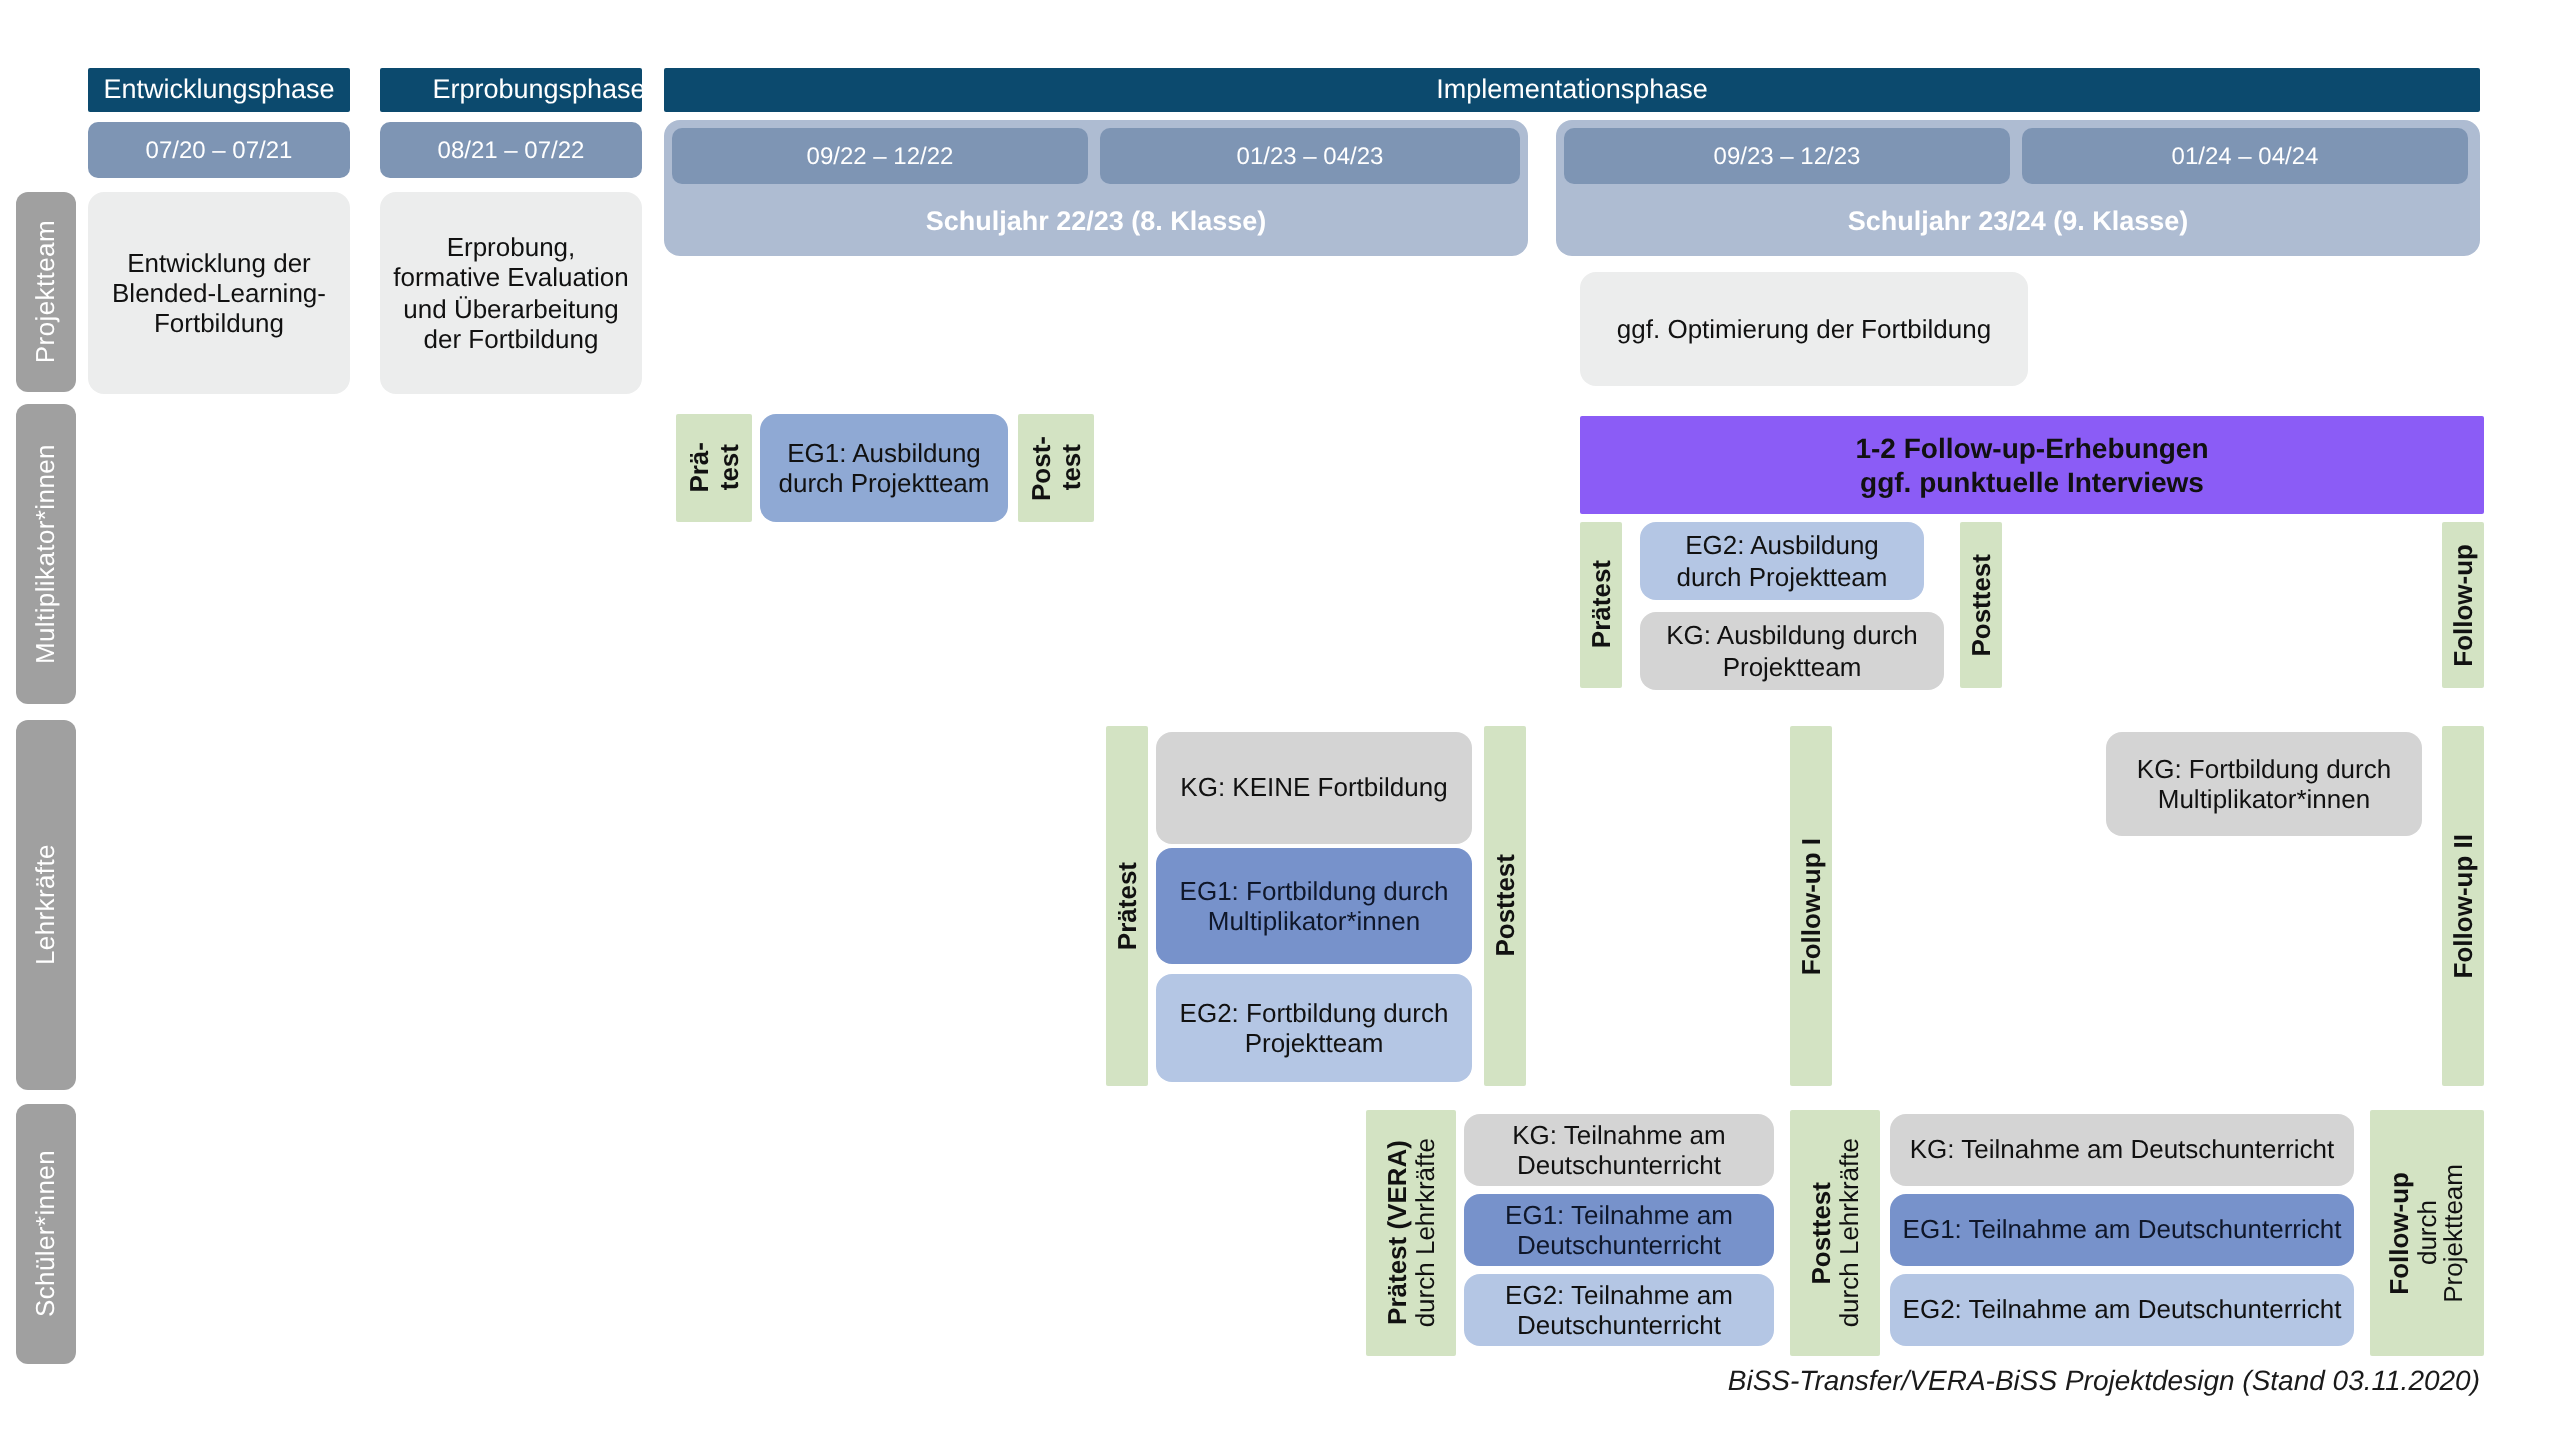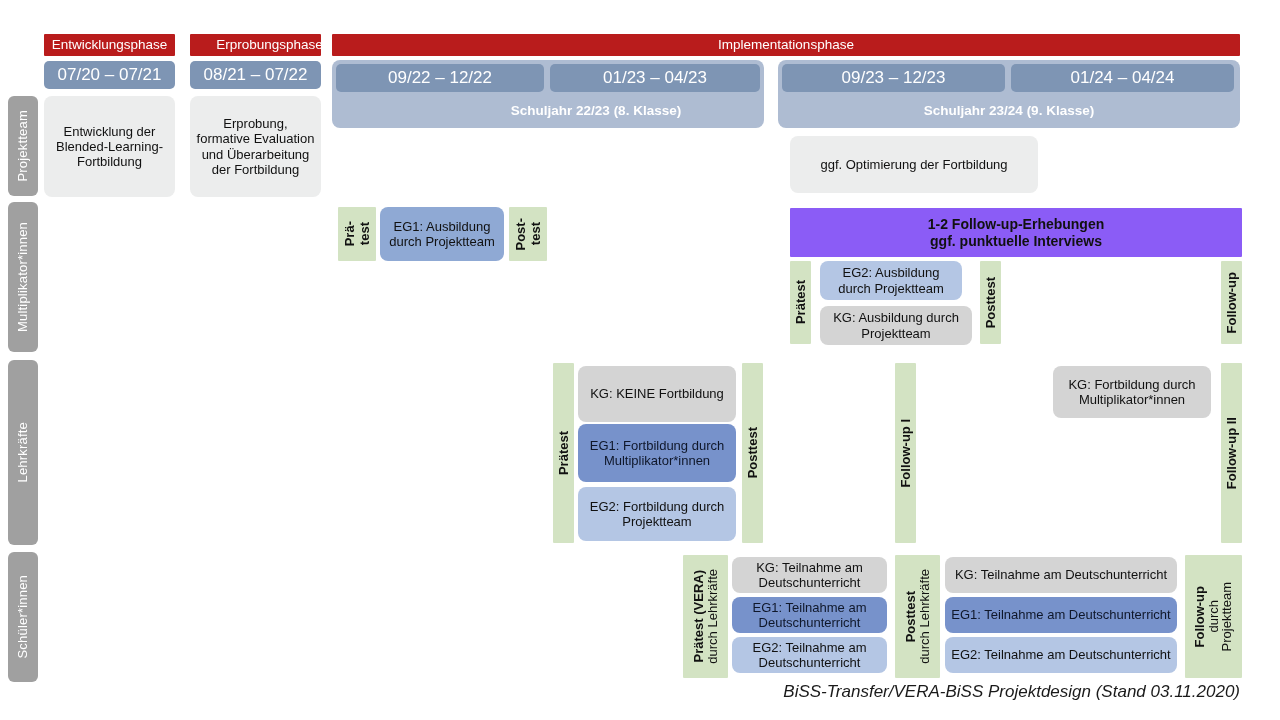--- a/index.html
+++ b/index.html
@@ -25,32 +25,32 @@
   .ctr {
     display: flex;
     align-items: center;
     justify-content: center;
     text-align: center;
     line-height: 1.18;
   }
 
   
   .phase-head {
-    background: #b91c1c;
+    background: #0c4a6e;
     color: #ffffff;
     font-size: 13.5px;
     height: 22px;
     border-radius: 1px;
   }
 
   
   .date-chip {
     background: #7e95b4;
     color: #ffffff;
-    font-size: 17px;
+    font-size: 12px;
     height: 28px;
     border-radius: 5px;
   }
 
   
   .schoolyear {
     background: #aebcd2;
     border-radius: 8px;
     color: #ffffff;
   }
@@ -129,21 +129,21 @@
   .green .vpair span {
     writing-mode: vertical-rl;
     transform: rotate(180deg);
     font-weight: bold;
     font-size: 13px;
     white-space: nowrap;
   }
 
   
   .footer {
-    font-size: 17px;
+    font-size: 14px;
     font-style: italic;
     color: #1a1a1a;
     text-align: right;
     white-space: nowrap;
   }
 </style>
 </head>
 <body>
 
 <div id="stage">
@@ -165,21 +165,21 @@
     <span>08/21 – 07/22</span>
   </div>
 
   <div class="abs schoolyear" style="left:332px; top:60px; width:432px; height:68px;">
     <div class="abs date-chip ctr" style="left:4px; top:4px; width:208px;">
       <span>09/22 – 12/22</span>
     </div>
     <div class="abs date-chip ctr" style="left:218px; top:4px; width:210px;">
       <span>01/23 – 04/23</span>
     </div>
-    <div class="abs ctr schoolyear-label" style="left:0; top:36px; width:432px; height:30px;margin-left:48px;">
+    <div class="abs ctr schoolyear-label" style="left:0; top:36px; width:432px; height:30px;">
       <span>Schuljahr 22/23 (8. Klasse)</span>
     </div>
   </div>
 
   <div class="abs schoolyear" style="left:778px; top:60px; width:462px; height:68px;">
     <div class="abs date-chip ctr" style="left:4px; top:4px; width:223px;">
       <span>09/23 – 12/23</span>
     </div>
     <div class="abs date-chip ctr" style="left:233px; top:4px; width:223px;">
       <span>01/24 – 04/24</span>
@@ -201,21 +201,21 @@
   <div class="abs role-label ctr" style="left:8px; top:552px; width:30px; height:130px;">
     <span class="vtext">Schüler*innen</span>
   </div>
 
   <div class="abs box box-grey ctr" style="left:44px; top:96px; width:131px; height:101px;justify-content:flex-end;">
     <span>Entwicklung der Blended-Learning-Fortbildung</span>
   </div>
   <div class="abs box box-grey ctr" style="left:190px; top:96px; width:131px; height:101px;">
     <span>Erprobung, formative Evaluation und Überarbeitung der Fortbildung</span>
   </div>
-  <div class="abs box box-grey ctr" style="left:790px; top:136px; width:248px; height:57px;">
+  <div class="abs box box-grey ctr" style="left:790px; top:136px; width:224px; height:57px;">
     <span>ggf. Optimierung der Fortbildung</span>
   </div>
 
   <div class="abs green" style="left:338px; top:207px; width:38px; height:54px;">
     <div class="vpair">
       <span>Prä-</span>
       <span>test</span>
     </div>
   </div>
   <div class="abs box box-blue-mid ctr" style="left:380px; top:207px; width:124px; height:54px;">

